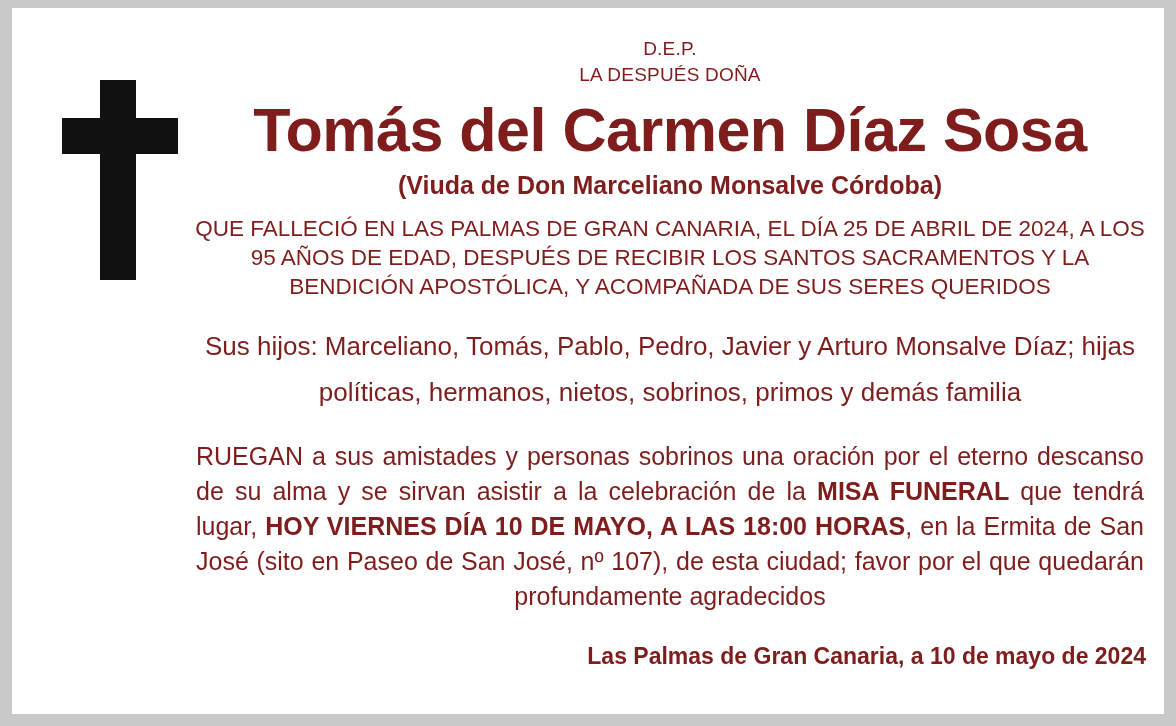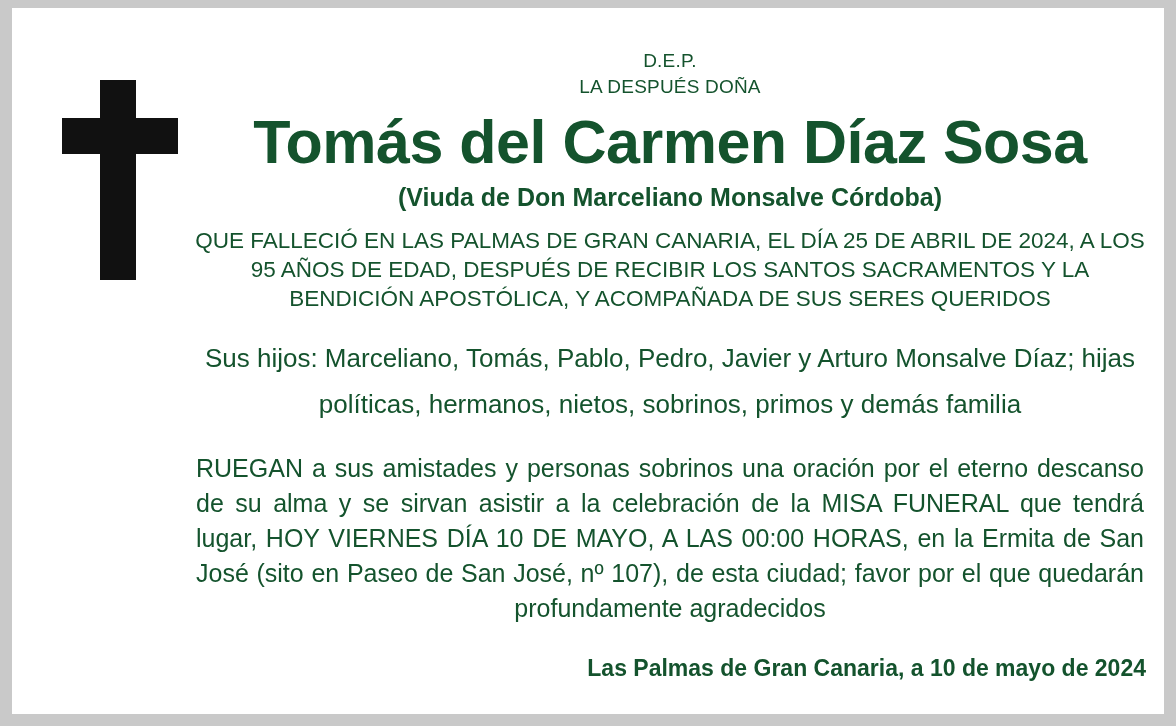--- a/index.html
+++ b/index.html
@@ -48,23 +48,23 @@
     position: absolute;
     left: 22px;
     top: 38px;
     width: 116px;
     height: 36px;
     background: #111111;
   }
   .content {
     position: absolute;
     left: 178px;
-    top: 40px;
+    top: 28px;
     width: 960px;
-    color: #14532d;
+    color: #7f1d1d;
   }
   .dep {
     text-align: center;
     font-size: 19px;
     line-height: 26px;
     letter-spacing: 0.2px;
   }
   .dep div {
     margin: 0;
   }
@@ -99,21 +99,21 @@
   }
   .request {
     text-align: justify;
     text-align-last: center;
     font-size: 25px;
     line-height: 35px;
     margin-top: 24px;
     padding: 0 6px;
   }
   .request b {
-    font-weight: normal;
+    font-weight: bold;
   }
   .place-date {
     text-align: right;
     font-size: 23px;
     line-height: 32px;
     margin-top: 26px;
     padding-right: 4px;
     font-weight: bold;
   }
 </style>
@@ -137,20 +137,20 @@
 
       <div class="name">Tomás del Carmen Díaz Sosa</div>
 
       <div class="widow">(Viuda de Don Marceliano Monsalve Córdoba)</div>
 
       <div class="death-info">QUE FALLECIÓ EN LAS PALMAS DE GRAN CANARIA, EL DÍA 25 DE ABRIL DE 2024, A LOS 95 AÑOS DE EDAD, DESPUÉS DE RECIBIR LOS SANTOS SACRAMENTOS Y LA BENDICIÓN APOSTÓLICA, Y ACOMPAÑADA DE SUS SERES QUERIDOS</div>
 
       <div class="family">Sus hijos: Marceliano, Tomás, Pablo, Pedro, Javier y Arturo Monsalve Díaz; hijas políticas, hermanos, nietos, sobrinos, primos y demás familia</div>
 
       <div class="request">
-        <span>RUEGAN a sus amistades y personas sobrinos una oración por el eterno descanso de su alma y se sirvan asistir a la celebración de la </span><b>MISA FUNERAL</b><span> que tendrá lugar, </span><b>HOY VIERNES DÍA 10 DE MAYO, A LAS 00:00 HORAS</b><span>, en la Ermita de San José (sito en Paseo de San José, nº 107), de esta ciudad; favor por el que quedarán profundamente agradecidos</span>
+        <span>RUEGAN a sus amistades y personas sobrinos una oración por el eterno descanso de su alma y se sirvan asistir a la celebración de la </span><b>MISA FUNERAL</b><span> que tendrá lugar, </span><b>HOY VIERNES DÍA 10 DE MAYO, A LAS 18:00 HORAS</b><span>, en la Ermita de San José (sito en Paseo de San José, nº 107), de esta ciudad; favor por el que quedarán profundamente agradecidos</span>
       </div>
 
       <div class="place-date">Las Palmas de Gran Canaria, a 10 de mayo de 2024</div>
 
     </div>
   </div>
 </div>
 
 </body></html>

